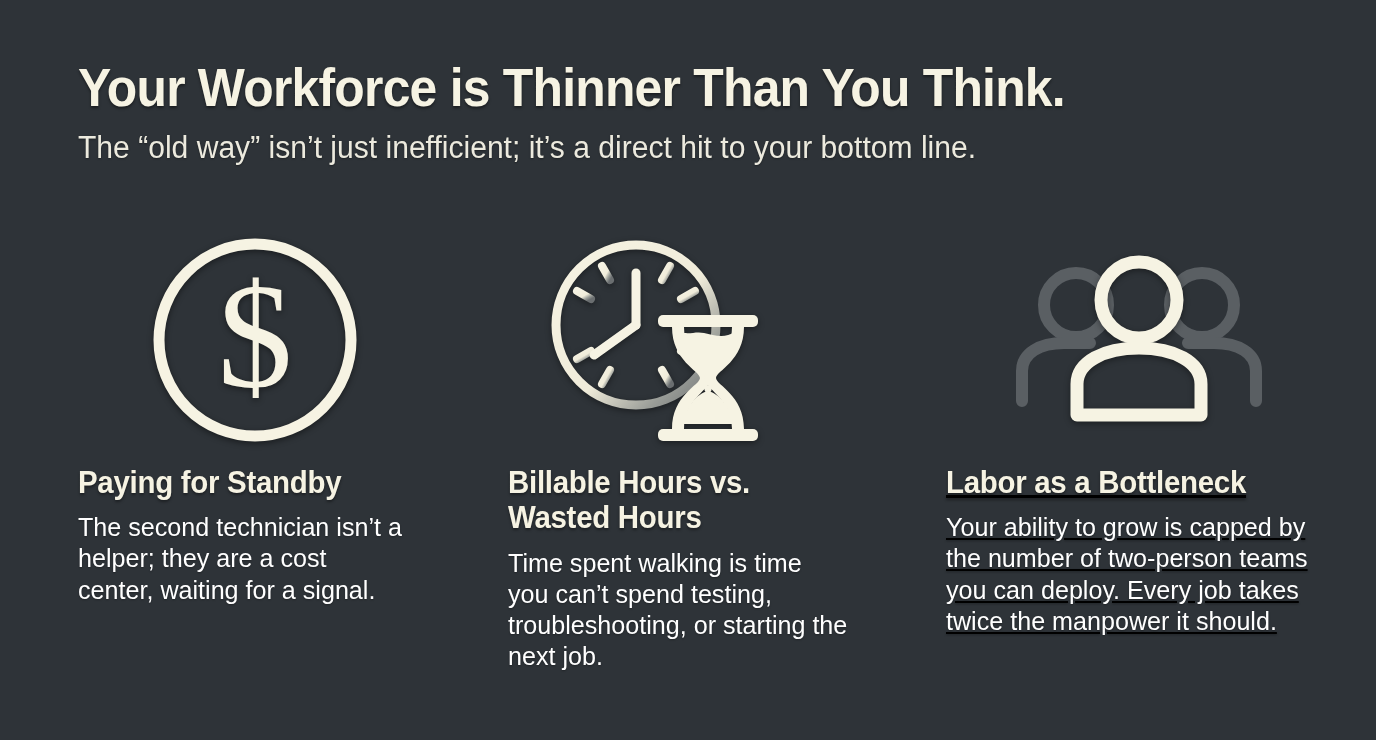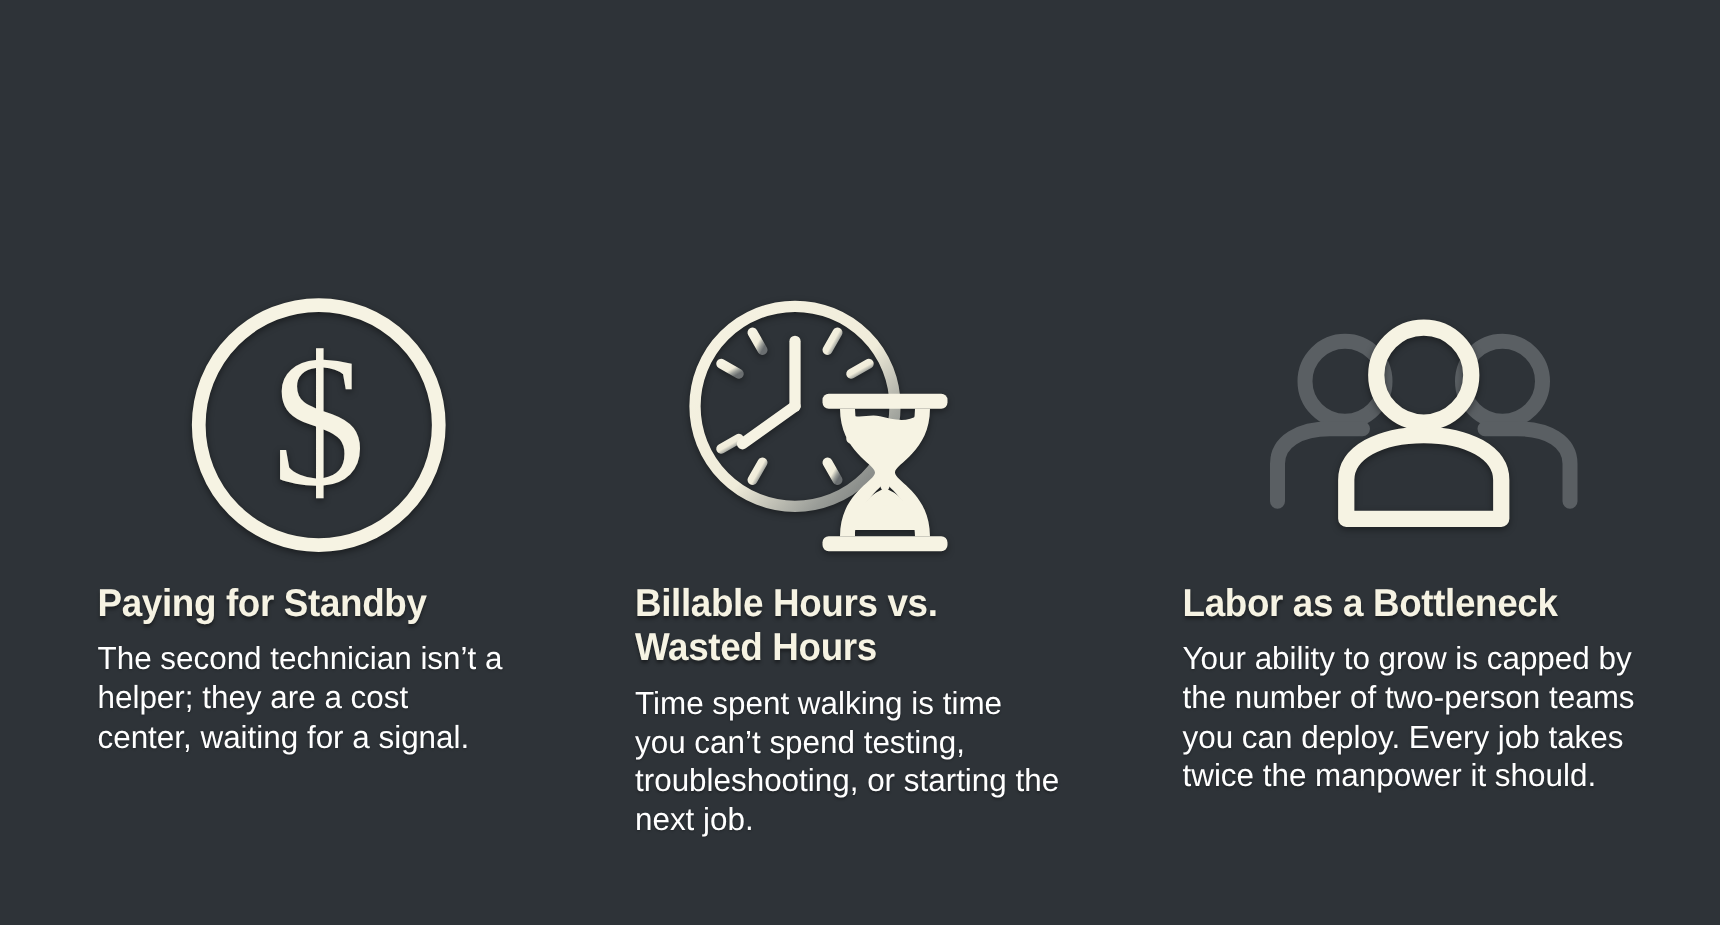--- a/index.html
+++ b/index.html
@@ -59,21 +59,21 @@
     left: 0;
     top: 215px;
     width: 1376px;
     display: flex;
   }
   .col {
     box-sizing: border-box;
   }
   .col-1 { width: 440px; padding-left: 78px; padding-right: 28px; }
   .col-2 { width: 436px; padding-left: 68px; padding-right: 22px; }
-  .col-3 { width: 500px; padding-left: 70px; padding-right: 56px; }
+  .col-3 { width: 500px; padding-left: 70px; padding-right: 56px; text-decoration: underline; }
 
   .icon-wrap {
     height: 250px;
     display: flex;
     align-items: center;
   }
   .icon-wrap.c1 { padding-left: 72px; }
   .icon-wrap.c2 { padding-left: 40px; }
   .icon-wrap.c3 { padding-left: 58px; }
 
@@ -99,20 +99,24 @@
     text-shadow: 0 1px 2px rgba(0,0,0,0.3);
   }
 
   svg { display: block; overflow: visible; }
 </style>
 </head>
 <body>
 
 <div class="slide">
 
+  <div class="header">
+    <h1 class="headline">Your Workforce is Thinner Than You Think.</h1>
+    <p class="subhead">The “old way” isn’t just inefficient; it’s a direct hit to your bottom line.</p>
+  </div>
 
   <div class="columns">
 
     <div class="col col-1">
       <div class="icon-wrap c1">
         <svg width="210" height="210" viewBox="0 0 210 210" aria-hidden="true">
           <g style="filter: drop-shadow(0 2px 3px rgba(0,0,0,0.45));">
             <circle cx="105" cy="105" r="96" fill="none" stroke="#f6f3e3" stroke-width="11"></circle>
             <text x="105" y="152" text-anchor="middle" font-family="'Liberation Serif', serif" font-size="150" font-weight="400" fill="#f6f3e3">$</text>
           </g>

